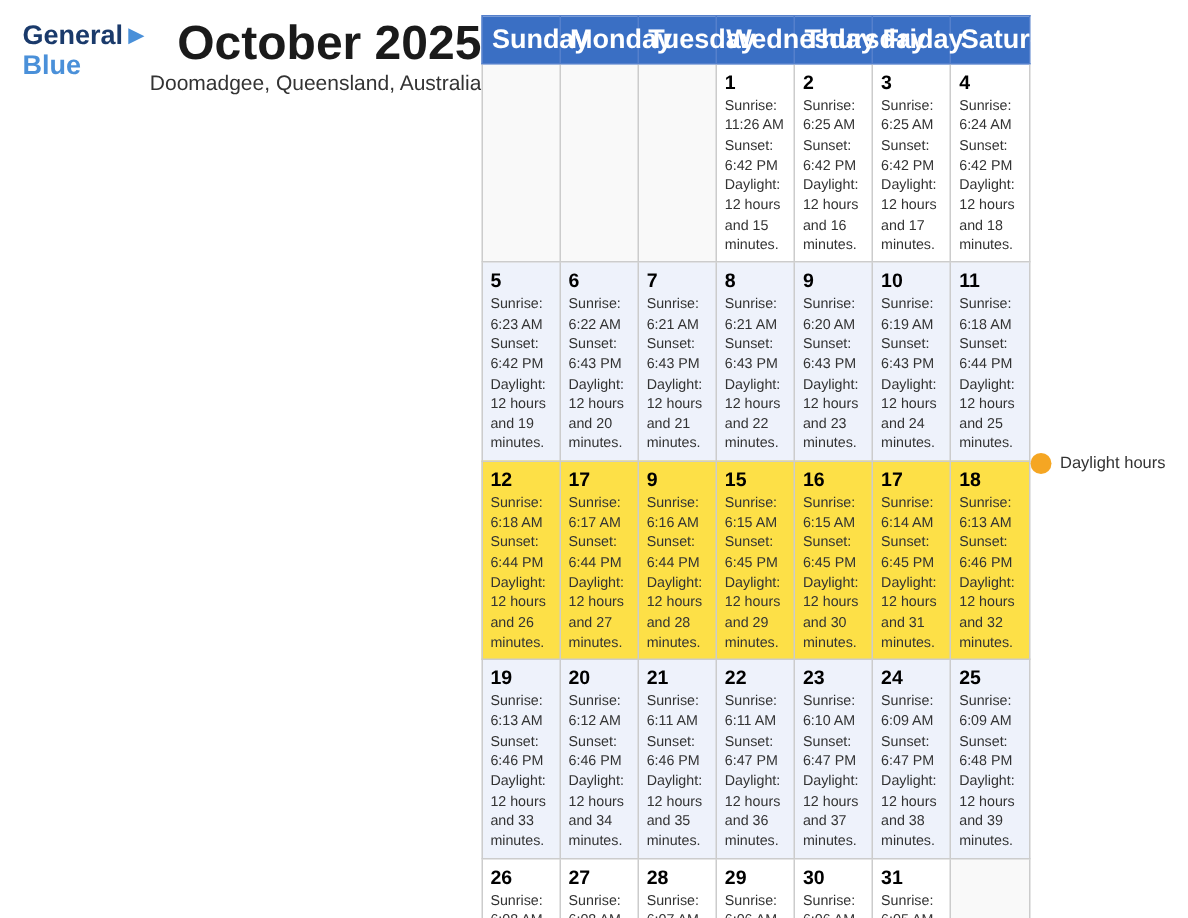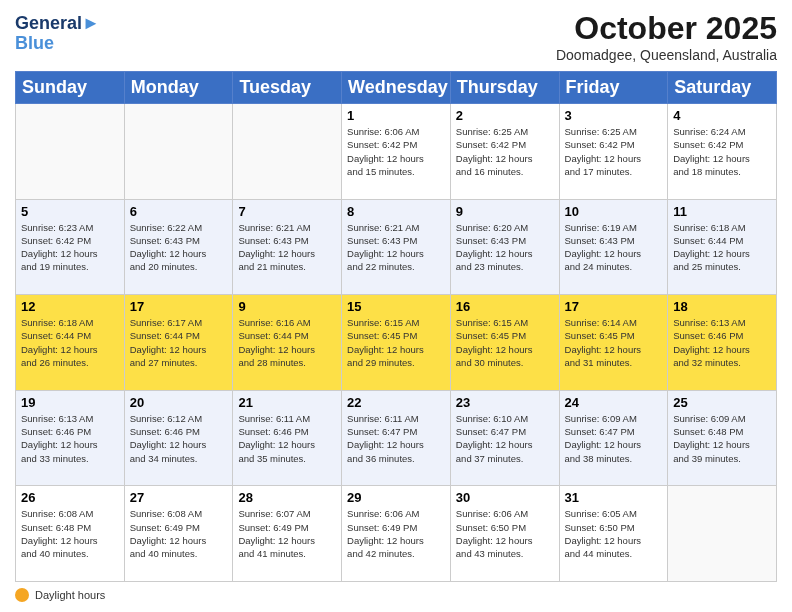--- a/index.html
+++ b/index.html
@@ -8,21 +8,20 @@
       background: #fff;
       width: 792px;
       height: 612px;
       overflow: hidden;
     }
     .page {
       width: 792px;
       height: 612px;
       padding: 10px 15px;
       display: flex;
-      flex-direction: column;
     }
     .header {
       display: flex;
       justify-content: space-between;
       align-items: flex-start;
       margin-bottom: 8px;
     }
     .logo {
       display: flex;
       align-items: center;
@@ -135,21 +134,21 @@
         <th>Saturday</th>
       </tr>
     </thead>
     <tbody id="calendar-body">
     <tr style="background: rgb(255, 255, 255);">
           <td class="empty-cell"></td>
           <td class="empty-cell"></td>
           <td class="empty-cell"></td>
           <td>
             <span class="day-num">1</span>
-            <div class="day-detail" style="white-space: pre-line;">Sunrise: 6:06 AM
+            <div class="day-detail" style="white-space: pre-line;">Sunrise: 11:26 AM
 Sunset: 6:42 PM
 Daylight: 12 hours
 and 15 minutes.</div>
           </td>
           <td>
             <span class="day-num">2</span>
             <div class="day-detail" style="white-space: pre-line;">Sunrise: 6:25 AM
 Sunset: 6:42 PM
 Daylight: 12 hours
 and 16 minutes.</div>

